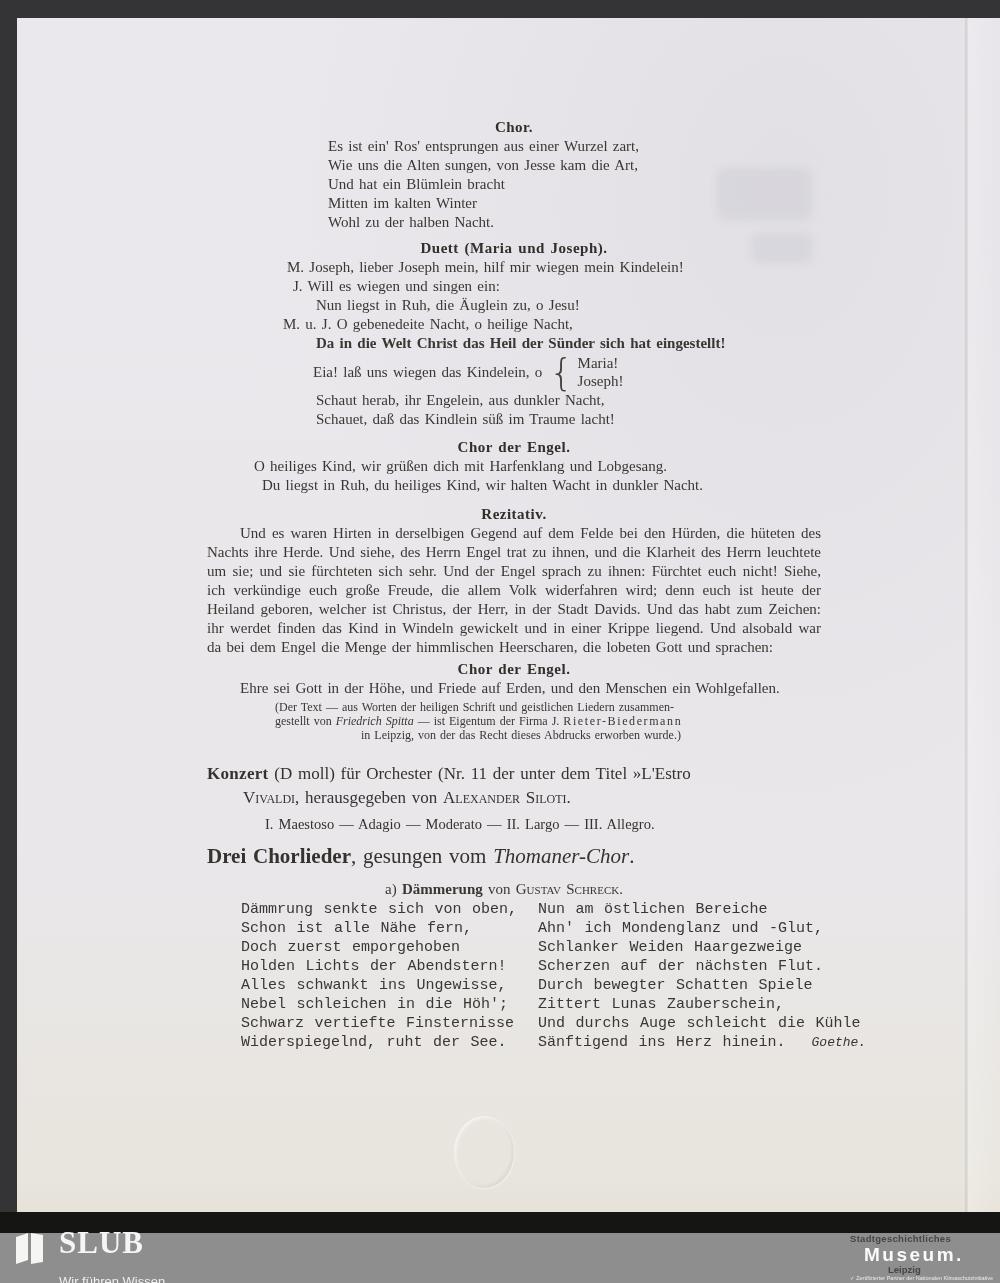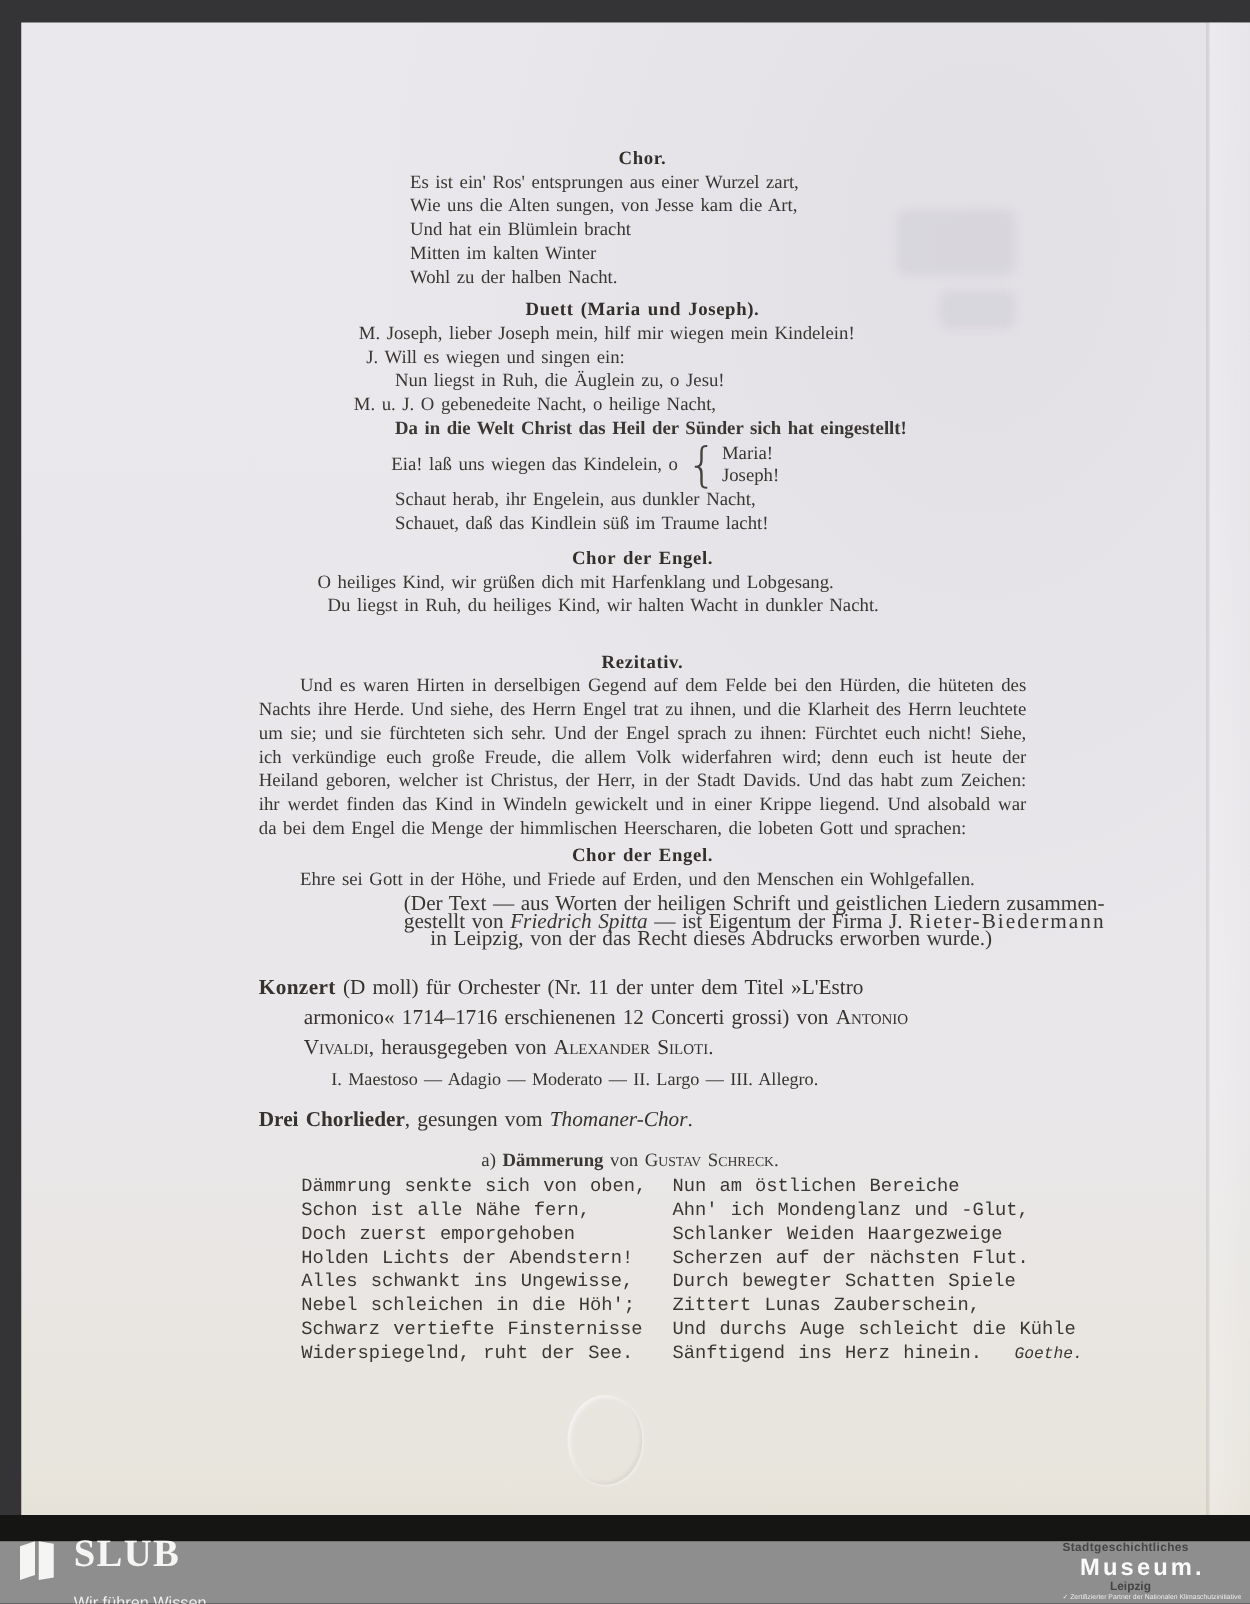--- a/index.html
+++ b/index.html
@@ -53,35 +53,35 @@
   .dl5{padding-left:109px;font-weight:bold;}
   .indent110{padding-left:109px;}
   .eia-row{display:flex;align-items:center;padding-left:106px;height:38px;}
   .eia-row .brace{font-family:"DejaVu Sans", sans-serif;font-size:38px;font-weight:200;
     line-height:38px;margin:0 4px 0 7px;color:#45413c;}
   .brace-stack div{line-height:18px;}
   .engel-l1{padding-left:47px;}
   .engel-l2{padding-left:55px;}
   .just{ text-align:justify;}
   .ti{ text-indent:33px;}
-  .mt7{margin-top:7px;} .mt9{margin-top:9px;} .mt10{margin-top:26px;}
+  .mt7{margin-top:7px;} .mt9{margin-top:9px;} .mt10{margin-top:10px;}
   .mt3{margin-top:3px;} .mt2{margin-top:2px;} .mt14{margin-top:14px;}
   .mt8{margin-top:8px;} .mt12{margin-top:12px;} .mt1{margin-top:1px;font-family:Liberation Mono, monospace;}
-  .note{margin-left:116px;width:492px;font-size:17px;line-height:14px;word-spacing:1px;}
+  .note{margin-left:68px;width:492px;font-size:12px;line-height:14px;word-spacing:1px;}
   .note .nline{white-space:nowrap;}
   .note .n3{text-align:center;}
   .note .it{font-style:italic;}
   .note .spaced{letter-spacing:1.6px;}
   .konzert{font-size:17px;line-height:24px;color:#36322e;margin-top:20px;}
   .konzert .kl{white-space:nowrap;}
   .konzert .k2,.konzert .k3{padding-left:36px;}
   .konzert b{letter-spacing:.3px;}
   .sc{font-variant:small-caps;}
   .movements{font-size:14.5px;padding-left:58px;margin-top:2px;white-space:nowrap;}
-  .chorlieder{font-size:17px;line-height:24px;white-space:nowrap;color:#36322e;}
+  .chorlieder{font-size:21px;line-height:24px;white-space:nowrap;color:#36322e;}
   .chorlieder .it{font-style:italic;}
   .lied-a{text-align:center;margin-right:20px;white-space:nowrap;}
   .poem{display:flex;margin-left:34px;}
   .poem .col-l{width:297px;}
   .poem .col-r{width:280px;}
   .poem .pline{white-space:nowrap;}
   .last-line{display:flex;align-items:baseline;}
   .attribution{font-style:italic;font-size:13px;margin-left:26px;}
 
   
@@ -150,21 +150,20 @@
     <div class="just ti">Ehre sei Gott in der Höhe, und Friede auf Erden, und den Menschen ein Wohlgefallen.</div>
 
     <div class="note mt2">
       <div class="nline">(Der Text — aus Worten der heiligen Schrift und geistlichen Liedern zusammen-</div>
       <div class="nline"><span>gestellt von </span><span class="it">Friedrich Spitta</span><span> — ist Eigentum der Firma J. </span><span class="spaced">Rieter-Biedermann</span></div>
       <div class="nline n3">in Leipzig, von der das Recht dieses Abdrucks erworben wurde.)</div>
     </div>
 
     <div class="konzert mt14">
       <div class="kl k1"><b>Konzert</b><span> (D moll) für Orchester (Nr. 11 der unter dem Titel »L'Estro</span></div>
-      <div class="kl k2"><span>armonico« 1714–1716 erschienenen 12 Concerti grossi) von </span><span class="sc">Antonio</span></div>
       <div class="kl k3"><span class="sc">Vivaldi</span><span>, herausgegeben von </span><span class="sc">Alexander Siloti</span><span>.</span></div>
       <div class="movements">I. Maestoso — Adagio — Moderato — II. Largo — III. Allegro.</div>
     </div>
 
     <div class="chorlieder mt8"><b>Drei Chorlieder</b><span>, gesungen vom </span><span class="it">Thomaner-Chor</span><span>.</span></div>
 
     <div class="lied-a mt12"><span>a) </span><b>Dämmerung</b><span> von </span><span class="sc">Gustav Schreck</span><span>.</span></div>
 
     <div class="poem mt1">
       <div class="col-l">

